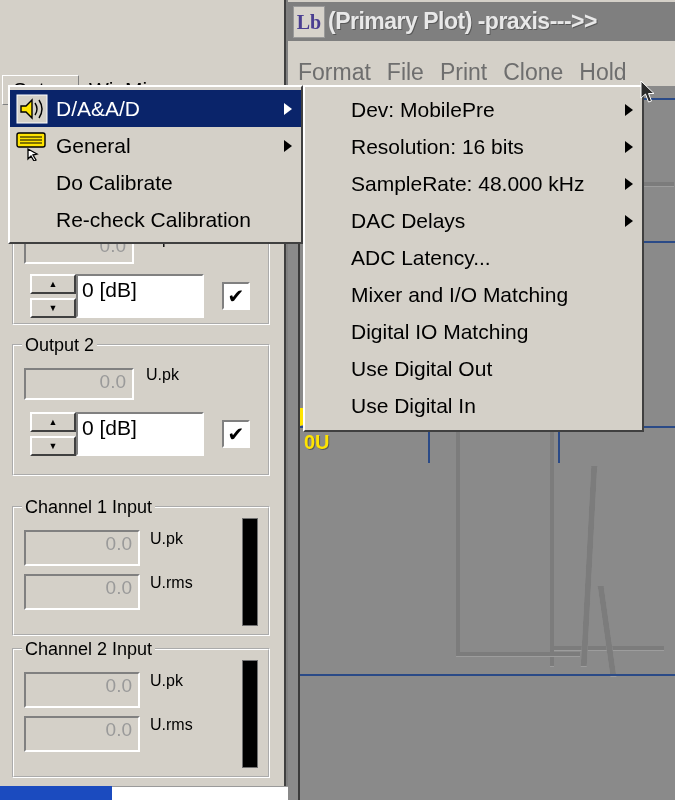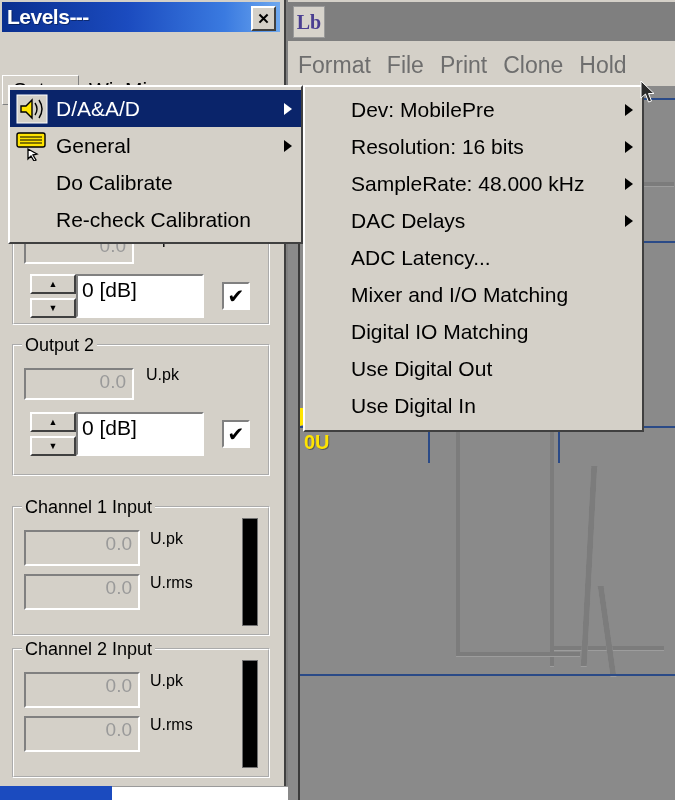--- a/index.html
+++ b/index.html
@@ -132,21 +132,21 @@
     display:flex;align-items:center;justify-content:center;
     font-weight:bold;font-size:20px;color:#4b3f91;
     font-family:"Liberation Serif",serif;line-height:1;
   }
   #plot-title{
     color:#e8e8e8;font-weight:bold;font-size:23px;letter-spacing:-0.5px;
     margin-left:3px;white-space:nowrap;text-shadow:1px 1px 0 rgba(0,0,0,.3);
   }
   #plot-menubar{
     position:absolute;left:0;top:44px;width:387px;height:42px;
-    background:#d4d0c8;display:flex;align-items:center;
+    background:#d4d0c8;display:flex;align-items:flex-end;
   }
   .pmb{font-size:23px;color:#6e6e6e;margin:0 8px;white-space:nowrap;cursor:default;}
   .pmb:first-child{margin-left:10px;}
 
   
   #plot-area{
     position:absolute;left:0;top:86px;width:387px;height:714px;
     background:#8a8a8a;overflow:hidden;
   }
   #plot-frame{
@@ -173,24 +173,20 @@
   #bottom-rest{position:absolute;left:112px;top:0;right:0;height:14px;background:#ffffff;
     border-top:1px solid #9a9a9a;}
 
   #mouse-cursor{position:absolute;z-index:60;pointer-events:none;}
 </style>
 </head>
 <body>
 
 <div id="levels-window">
 
-  <div id="levels-titlebar">
-    <span id="levels-title">Levels---</span>
-    <div id="levels-close">✕</div>
-  </div>
 
   <div id="levels-menubar">
     <span class="mb-item open">Setup</span>
     <span class="mb-item">WinMixer</span>
   </div>
 
   <div id="levels-body">
 
     <div class="group" style="top:148px;height:105px;">
       <div class="ro-field" style="position:absolute;left:10px;top:10px;width:110px;height:32px;">0.0</div>
@@ -235,20 +231,21 @@
       <div class="meter" style="left:228px;top:10px;height:106px;"></div>
     </div>
 
   </div>
 </div>
 
 <div id="plot-window">
 
   <div id="plot-titlebar">
     <div id="plot-icon">Lb</div>
+    <span id="plot-title">(Primary Plot) -praxis---&gt;&gt;</span>
   </div>
 
   <div id="plot-menubar">
     <span class="pmb">Format</span>
     <span class="pmb">File</span>
     <span class="pmb">Print</span>
     <span class="pmb">Clone</span>
     <span class="pmb">Hold</span>
   </div>
 

